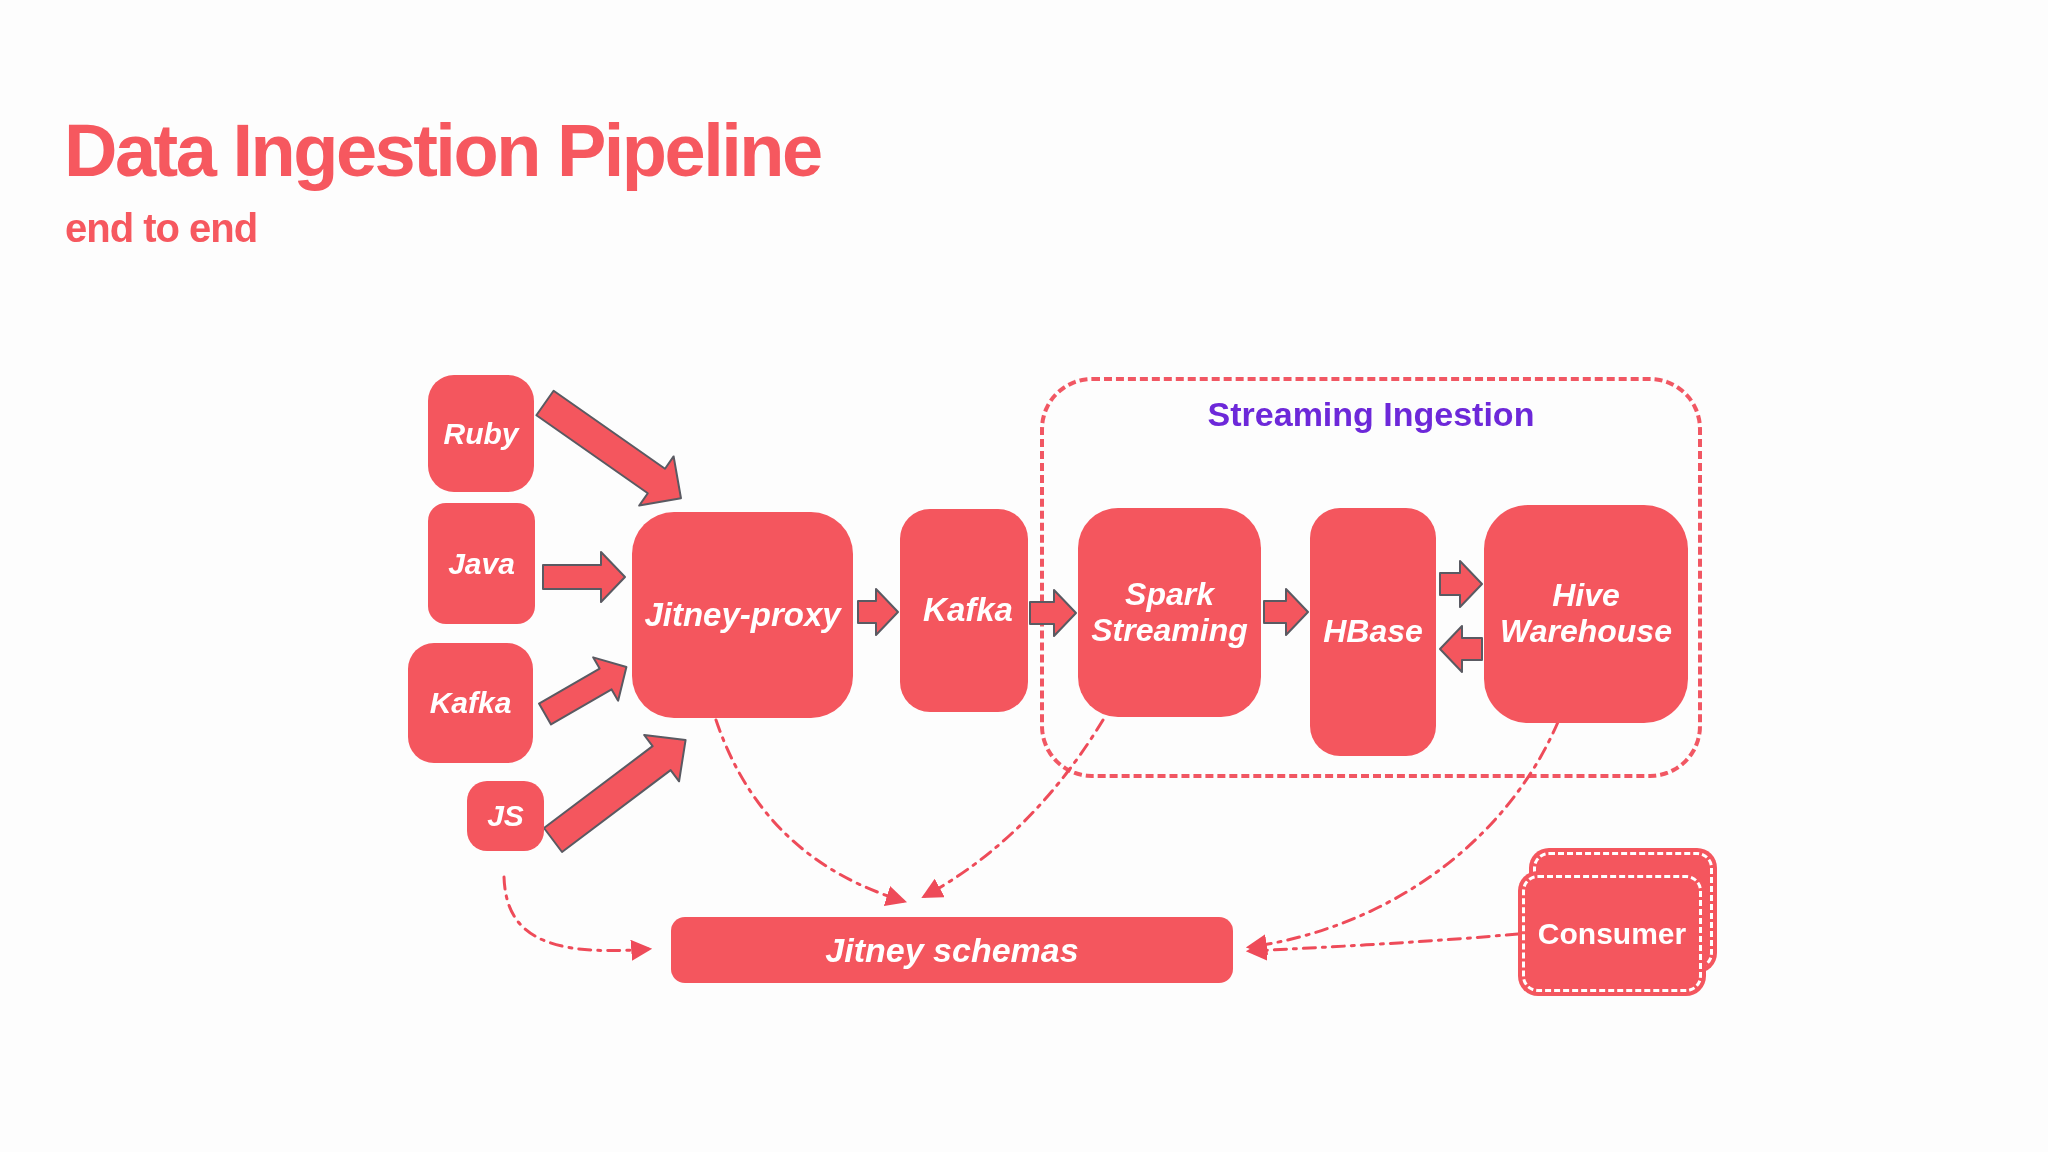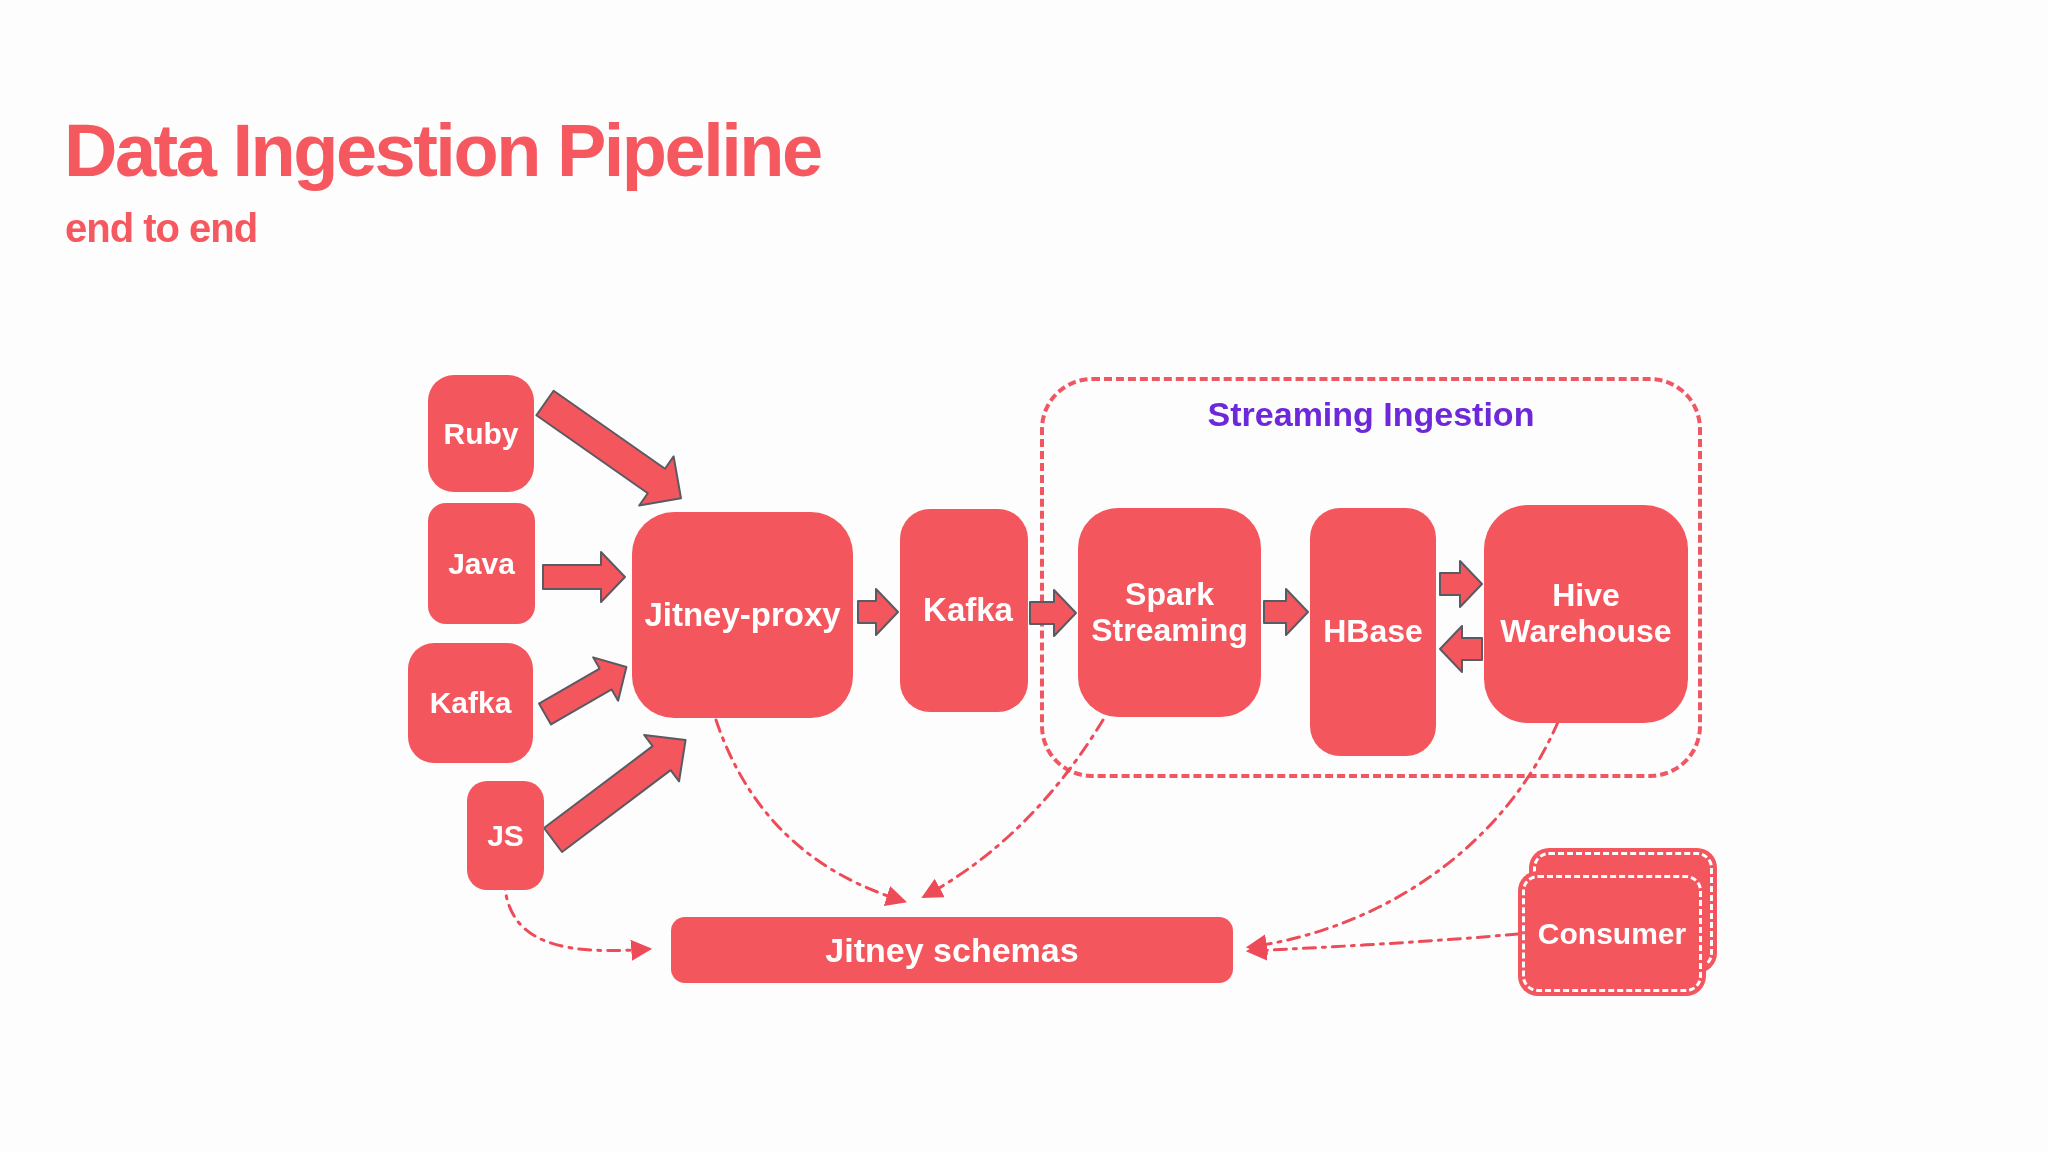--- a/index.html
+++ b/index.html
@@ -40,27 +40,28 @@
   .block-arrow{fill:#f4565e;stroke:#5a5a62;stroke-width:2;stroke-linejoin:round;}
   .dashline{fill:none;stroke:#ee4b59;stroke-width:3;stroke-dasharray:12 7 3 7;stroke-linecap:round;}
 
   
   .node{
     position:absolute;z-index:2;
     background:#f4565e;color:#ffffff;
     display:flex;align-items:center;justify-content:center;
     text-align:center;font-weight:700;
     box-sizing:border-box;
+    font-style:italic;
   }
   .node .node-label{display:block;line-height:1.12;}
 
   .n-ruby   {left:428px;top:375px;width:106px;height:117px;border-radius:26px;font-size:30px;}
   .n-java   {left:428px;top:503px;width:107px;height:121px;border-radius:18px;font-size:30px;}
   .n-mobile {left:408px;top:643px;width:125px;height:120px;border-radius:26px;font-size:30px;}
-  .n-js     {left:467px;top:781px;width:77px; height:109px; border-radius:20px;font-size:30px;}
+  .n-js     {left:467px;top:781px;width:77px; height:70px; border-radius:20px;font-size:30px;}
   .n-proxy  {left:632px;top:512px;width:221px;height:206px;border-radius:42px;font-size:33px;}
   .n-kafka  {left:900px;top:509px;width:128px;height:203px;border-radius:30px;font-size:33px;padding-left:8px;}
   .n-spark  {left:1078px;top:508px;width:183px;height:209px;border-radius:40px;font-size:32px;padding:0 24px;}
   .n-hbase  {left:1310px;top:508px;width:126px;height:248px;border-radius:30px;font-size:32px;}
   .n-hive   {left:1484px;top:505px;width:204px;height:218px;border-radius:44px;font-size:32px;padding:0 28px;}
   .n-schemas{left:671px;top:917px;width:562px;height:66px;border-radius:14px;font-size:34px;}
 
   .consumer{
     position:absolute;z-index:2;width:180px;height:117px;
     background:#f4565e;border:3px dashed #ffffff;border-radius:16px;

